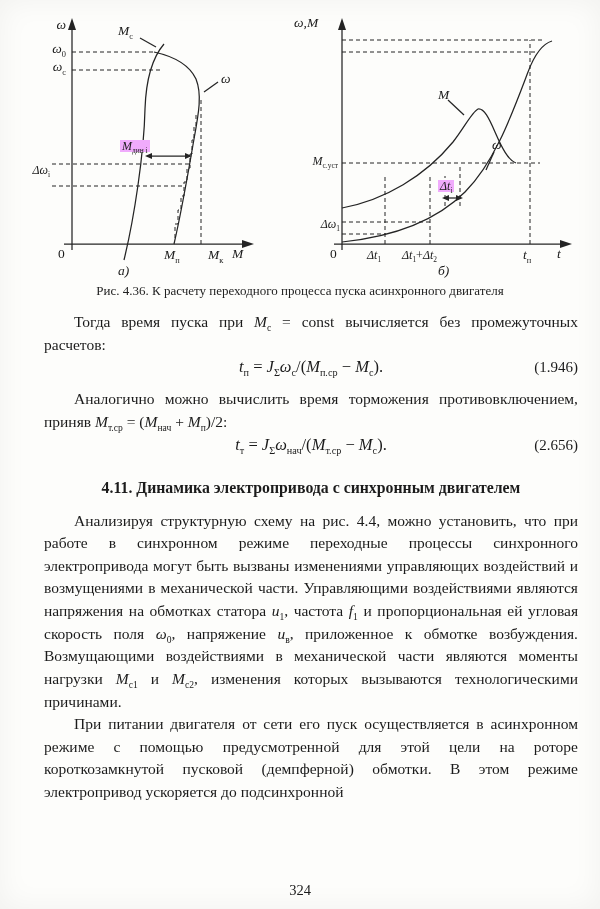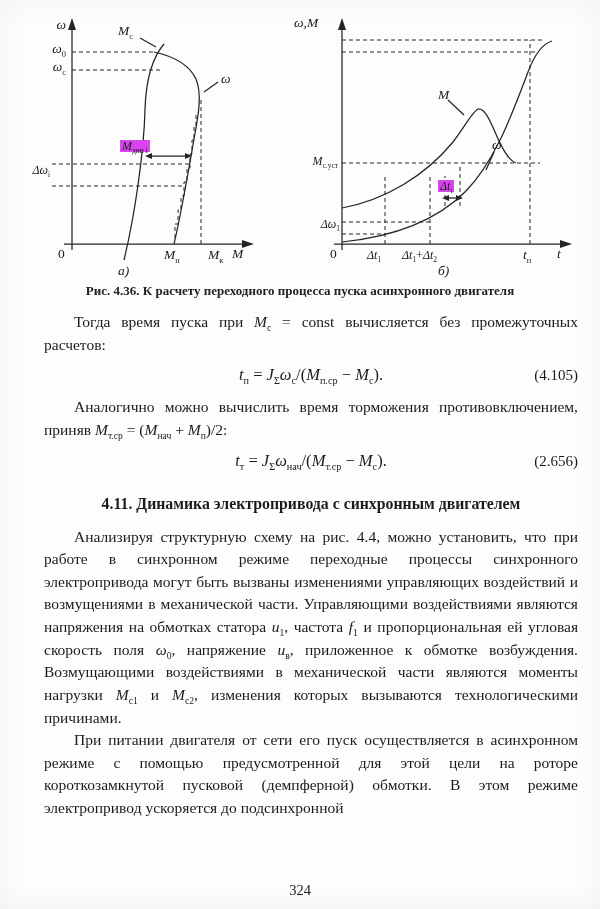--- a/index.html
+++ b/index.html
@@ -19,32 +19,32 @@
   .fig-b { width:292px; }
   .diagram line, .diagram path { stroke:#242424; stroke-width:1.25; fill:none; }
   .diagram .dash { stroke-dasharray:4 3; stroke-width:1; }
   .diagram polygon { fill:#242424; stroke:none; }
   .lbl {
     position:absolute; font-size:13.5px; line-height:1; white-space:nowrap;
     font-family:"Liberation Serif","DejaVu Serif",serif;
   }
   .lbl sub { font-size:0.62em; line-height:0; }
   .ra { text-align:right; }
-  .bg { background:#d946ef; padding:0 2px; }
+  .bg { background:#f0abfc; padding:0 2px; }
   .small { font-size:12px; }
-  .caption { text-align:center; font-size:13px; margin-top:5px; color:#222;font-weight:bold; }
+  .caption { text-align:center; font-size:13px; margin-top:5px; color:#222; }
   
   .content { padding:12px 22px 0 44px; }
   .para {
     margin:0; font-size:15.5px; line-height:1.46; text-align:justify;
     text-indent:30px; hyphens:auto;
   }
   .para i, .f-math i { font-style:italic; }
   .para sub, .f-math sub { font-size:0.62em; line-height:0; }
-  .formula-row { display:flex; align-items:baseline; margin:9px 0 11px 0; }
+  .formula-row { display:flex; align-items:baseline; margin:1px 0 11px 0; }
   .f-spacer { width:62px; }
   .f-math { flex:1; text-align:center; font-size:16.5px; }
   .f-num { width:62px; text-align:right; font-size:15px; }
   .heading {
     margin:24px 0 13px 0; font-size:15.8px; font-weight:bold; text-align:center;
   }
   .page-number {
     position:absolute; left:0; bottom:10px; width:100%;
     text-align:center; font-size:14.5px;
   }
@@ -131,21 +131,21 @@
 
   <div class="caption">Рис. 4.36. К расчету переходного процесса пуска асинхронного двигателя</div>
 
   <div class="content">
 
     <p class="para">Тогда время пуска при <i>M</i><sub>c</sub> = const вычисляется без промежуточных расчетов:</p>
 
     <div class="formula-row">
       <span class="f-spacer"></span>
       <span class="f-math"><i>t</i><sub>п</sub> = <i>J</i><sub>Σ</sub><i>ω</i><sub>c</sub>/(<i>M</i><sub>п.ср</sub> − <i>M</i><sub>c</sub>).</span>
-      <span class="f-num">(4.105)</span>
+      <span class="f-num">(1.946)</span>
     </div>
 
     <p class="para">Аналогично можно вычислить время торможения противовключением, приняв <i>M</i><sub>т.ср</sub> = (<i>M</i><sub>нач</sub> + <i>M</i><sub>п</sub>)/2:</p>
 
     <div class="formula-row">
       <span class="f-spacer"></span>
       <span class="f-math"><i>t</i><sub>т</sub> = <i>J</i><sub>Σ</sub><i>ω</i><sub>нач</sub>/(<i>M</i><sub>т.ср</sub> − <i>M</i><sub>c</sub>).</span>
       <span class="f-num">(2.656)</span>
     </div>
 

